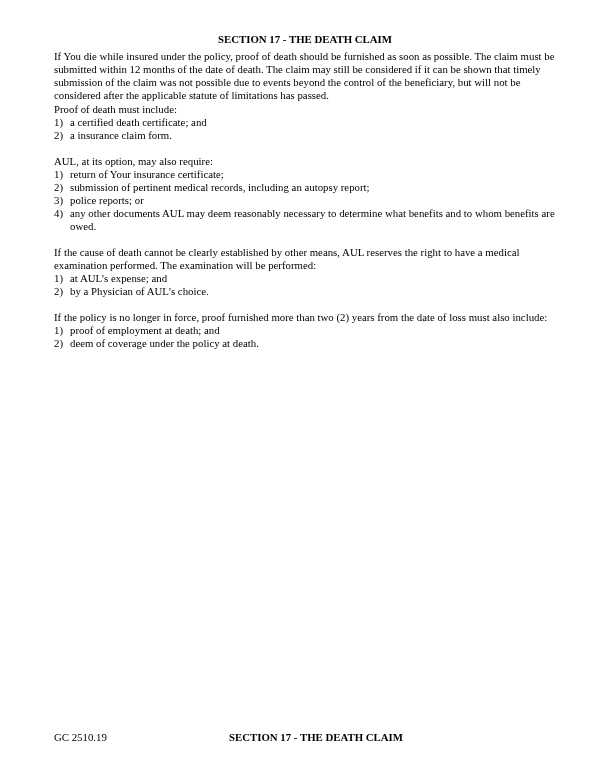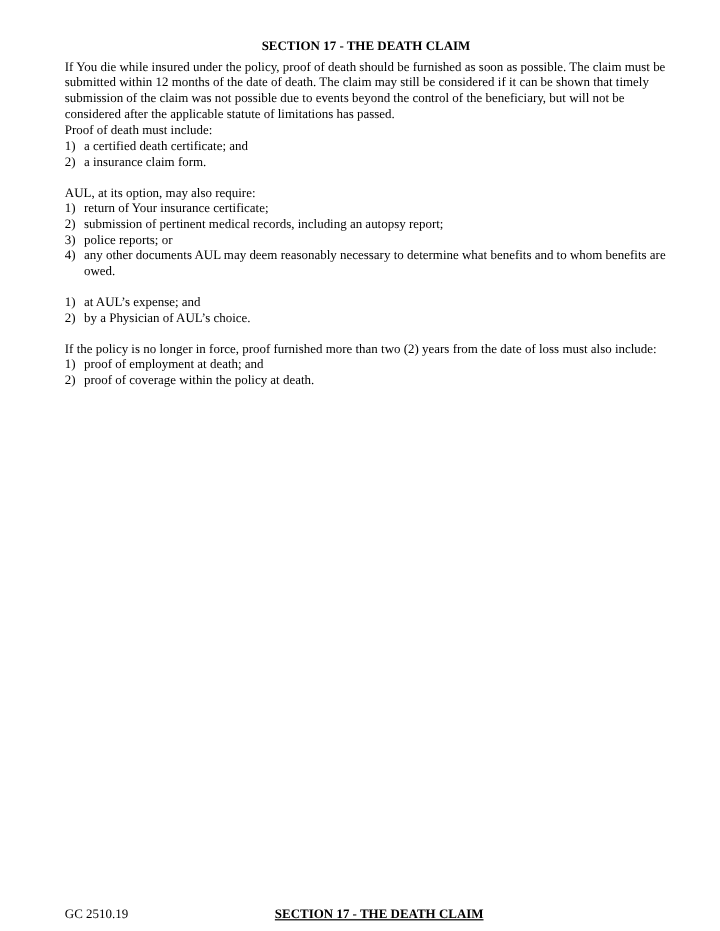--- a/index.html
+++ b/index.html
@@ -52,23 +52,22 @@
   .li .num {
     flex: 0 0 16px;
     width: 16px;
   }
   .li .txt {
     flex: 1 1 auto;
   }
   .footer {
     position: absolute;
     left: 54px;
-    top: 756px;
+    top: 731px;
     width: 502px;
-    text-decoration: underline;
   }
   .footer-code {
     position: absolute;
     left: 0;
     top: 0;
   }
   .footer-title {
     display: block;
     text-align: center;
     font-weight: bold;
@@ -116,20 +115,21 @@
         <span class="txt">police reports; or</span>
       </div>
       <div class="li">
         <span class="num">4)</span>
         <span class="txt">any other documents AUL may deem reasonably necessary to determine what benefits and to whom benefits are owed.</span>
       </div>
     </div>
   </div>
 
   <div class="para">
+    <p class="lead">If the cause of death cannot be clearly established by other means, AUL reserves the right to have a medical examination performed. The examination will be performed:</p>
     <div class="num-list">
       <div class="li">
         <span class="num">1)</span>
         <span class="txt">at AUL’s expense; and</span>
       </div>
       <div class="li">
         <span class="num">2)</span>
         <span class="txt">by a Physician of AUL’s choice.</span>
       </div>
     </div>
@@ -137,21 +137,21 @@
 
   <div class="para">
     <p class="lead">If the policy is no longer in force, proof furnished more than two (2) years from the date of loss must also include:</p>
     <div class="num-list">
       <div class="li">
         <span class="num">1)</span>
         <span class="txt">proof of employment at death; and</span>
       </div>
       <div class="li">
         <span class="num">2)</span>
-        <span class="txt">proof of coverage within the policy at death.</span>
+        <span class="txt">deem of coverage under the policy at death.</span>
       </div>
     </div>
   </div>
 
 </div>
 
 <div class="footer">
   <span class="footer-code">GC 2510.19</span>
   <span class="footer-title">SECTION 17 - THE DEATH CLAIM</span>
 </div>

